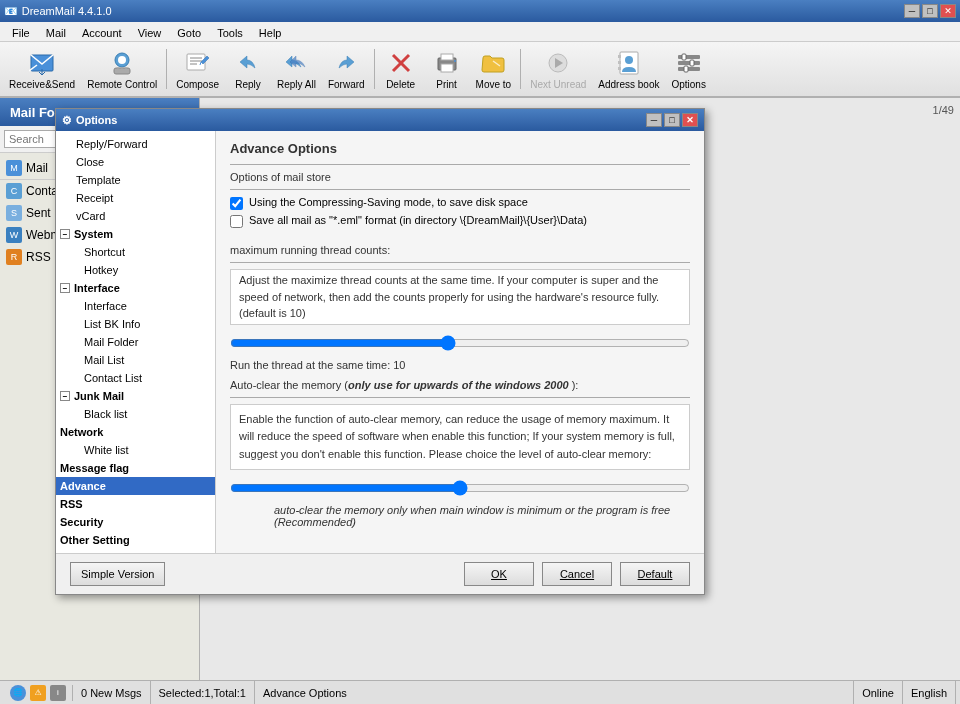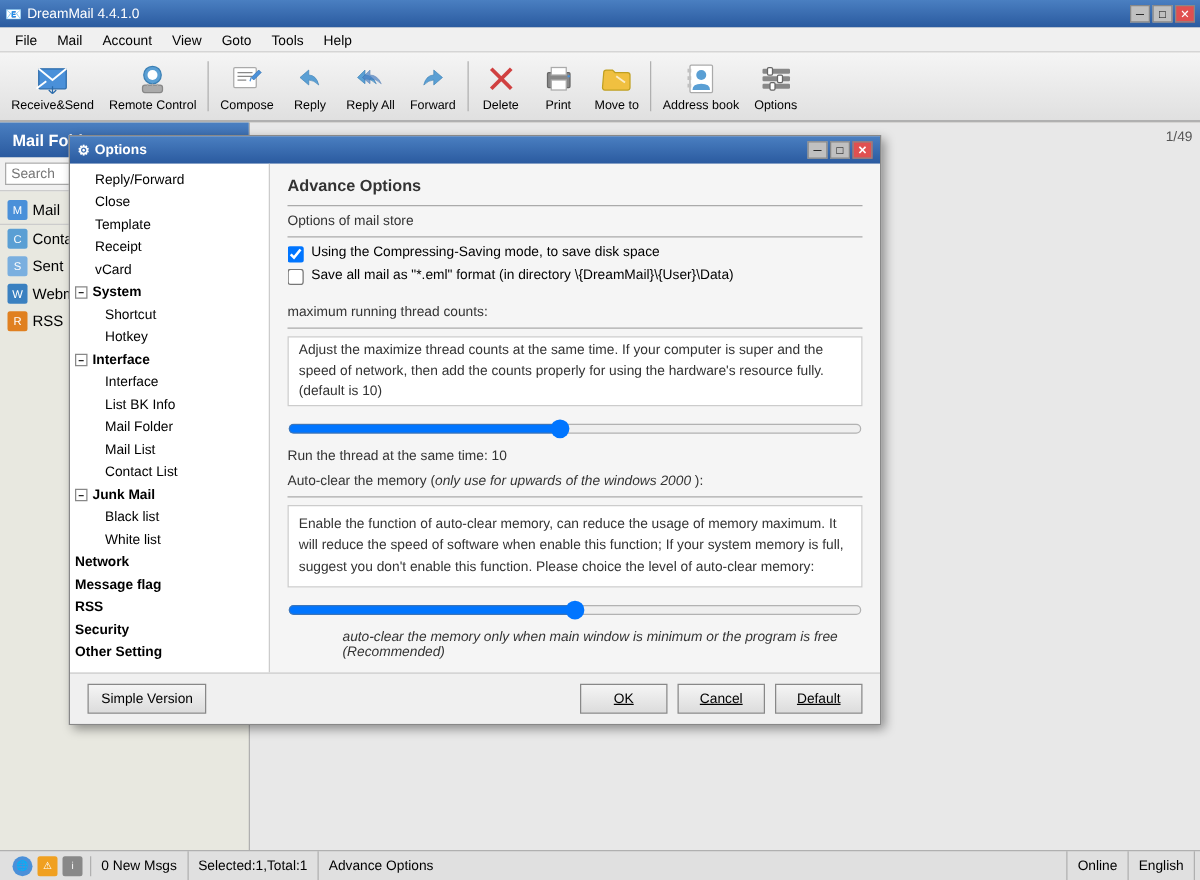--- a/index.html
+++ b/index.html
@@ -431,20 +431,29 @@
       <svg width="26" height="26" viewBox="0 0 26 26">
         <path d="M3 8 Q3 6 5 6 L10 6 L12 8 L22 8 Q24 8 24 10 L24 20 Q24 22 22 22 L4 22 Q2 22 2 20 Z" fill="#f0c040" stroke="#c0a020" stroke-width="1"></path>
         <line x1="13" y1="11" x2="20" y2="16" stroke="white" stroke-width="1.5" opacity="0.7"></line>
       </svg>
     </div>
     <span>Move to</span>
   </div>
 
   <div class="toolbar-sep"></div>
 
+  <div class="toolbar-btn disabled">
+    <div class="icon-box">
+      <svg width="26" height="26" viewBox="0 0 26 26">
+        <circle cx="13" cy="13" r="9" fill="#ddd" stroke="#bbb" stroke-width="1"></circle>
+        <polygon points="10,8 10,18 18,13" fill="#aaa"></polygon>
+      </svg>
+    </div>
+    <span>Next Unread</span>
+  </div>
 
   <div class="toolbar-btn">
     <div class="icon-box">
       <svg width="26" height="26" viewBox="0 0 26 26">
         <rect x="4" y="2" width="18" height="22" rx="1" fill="white" stroke="#aaa" stroke-width="1"></rect>
         <circle cx="13" cy="10" r="4" fill="#5a9fd4"></circle>
         <path d="M6 22 Q6 17 13 17 Q20 17 20 22" fill="#5a9fd4"></path>
         <rect x="2" y="5" width="3" height="3" rx="0" fill="#c0c0c0"></rect>
         <rect x="2" y="11" width="3" height="3" rx="0" fill="#c0c0c0"></rect>
         <rect x="2" y="17" width="3" height="3" rx="0" fill="#c0c0c0"></rect>
@@ -574,29 +583,32 @@
             <span>Contact List</span>
           </div>
 
           <div class="tree-item category">
             <div class="tree-expand">−</div>
             <span>Junk Mail</span>
           </div>
           <div class="tree-item sub" style="padding-left:28px;">
             <span>Black list</span>
           </div>
-          <div class="tree-item sub" style="padding-left:28px;">
-            <span>White list</span>
-          </div>
-
           <div class="tree-item category">
             <span>Network</span>
           </div>
+
+          <div class="tree-item sub" style="padding-left:28px;">
+            <span>White list</span>
+          </div>
           <div class="tree-item category">
             <span>Message flag</span>
+          </div>
+          <div class="tree-item category selected">
+            <span>Advance</span>
           </div>
           <div class="tree-item category">
             <span>RSS</span>
           </div>
           <div class="tree-item category">
             <span>Security</span>
           </div>
           <div class="tree-item category">
             <span>Other Setting</span>
           </div>
@@ -630,21 +642,21 @@
           <div class="description-box">Adjust the maximize thread counts at the same time. If your computer is super and the speed of network, then add the counts properly for using the hardware's resource fully.(default is 10)</div>
 
           <div class="slider-container">
             <input type="range" min="1" max="20" value="10" style="width: 100%;">
           </div>
 
           <div class="run-text">Run the thread at the same time: 10</div>
 
           
           <div class="section-label">
-            Auto-clear the memory (<span style="font-style:italic;">only use for upwards of the windows 2000</span> ):
+            Auto-clear the memory (<span style="font-style:italic;font-weight:bold;">only use for upwards of the windows 2000</span> ):
           </div>
           <hr class="section-divider">
 
           <div class="memory-desc">Enable the function of auto-clear memory, can reduce the usage of memory maximum. It will reduce the speed of software when enable this function; If your system memory is full, suggest you don't enable this function. Please choice the level of auto-clear memory:</div>
 
           <div class="slider-container">
             <input type="range" min="0" max="100" value="50" style="width: 100%;">
           </div>
 
           <div class="status-text">auto-clear the memory only when main window is minimum or the program is free (Recommended)</div>

